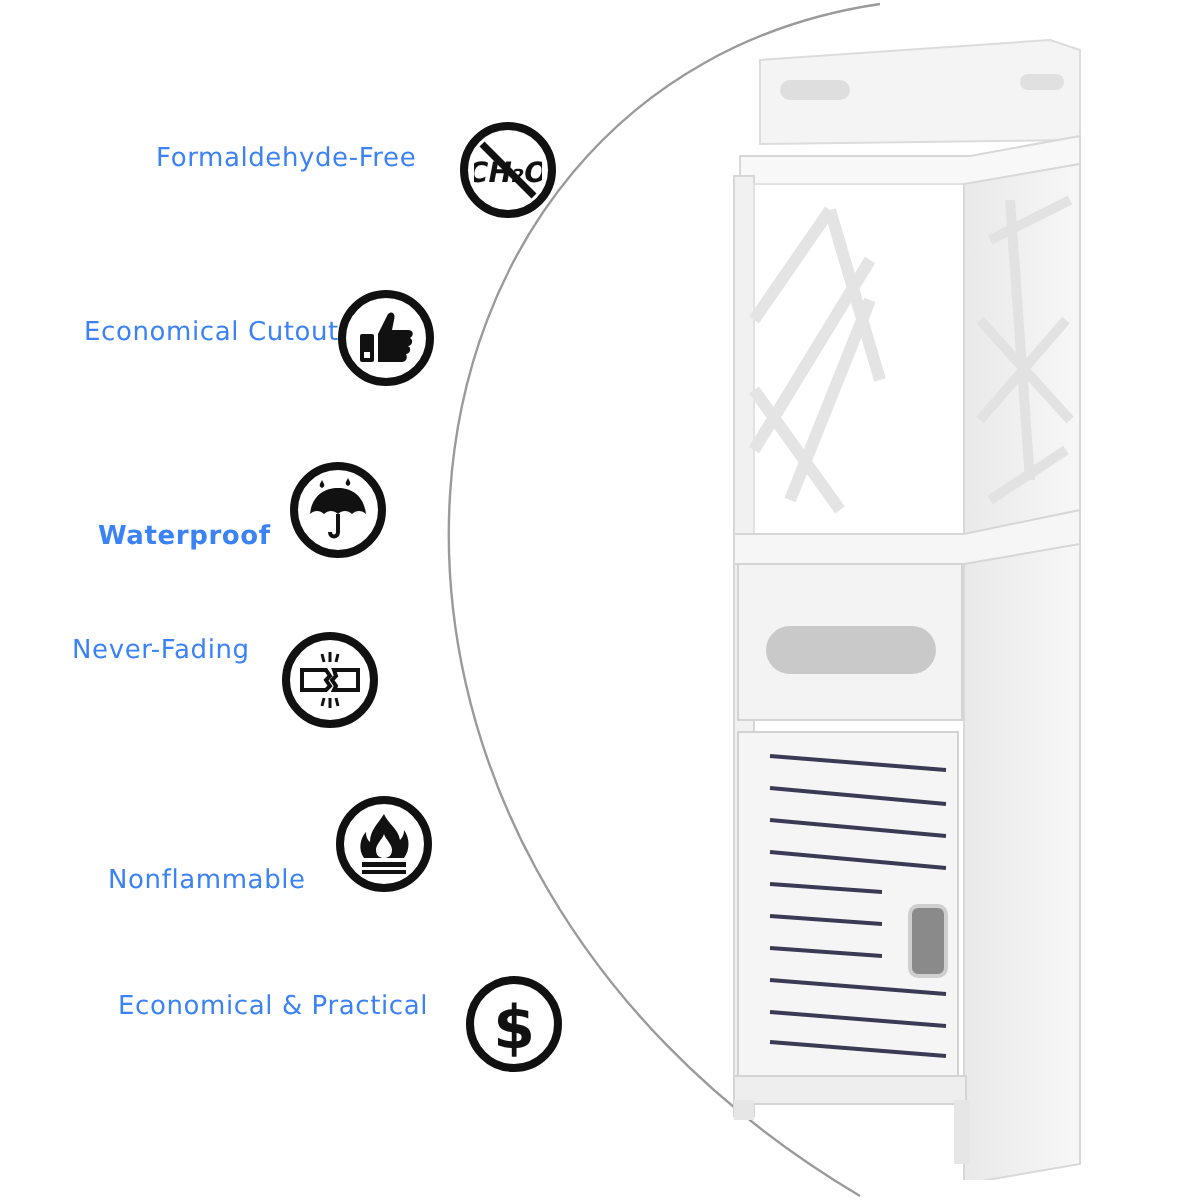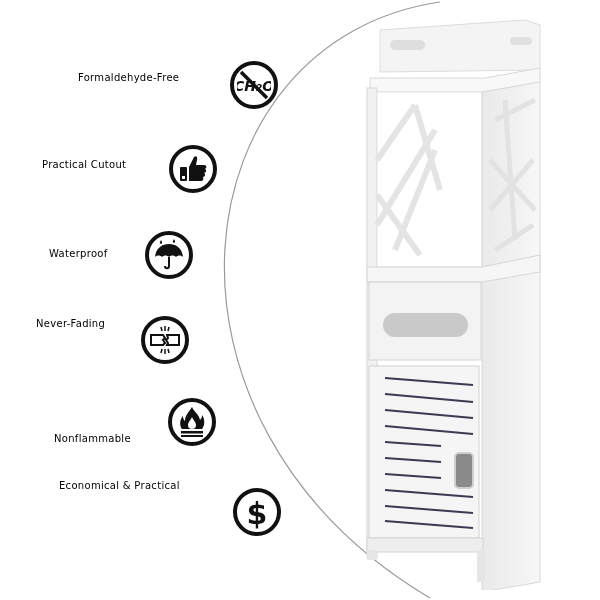--- a/index.html
+++ b/index.html
@@ -1,20 +1,20 @@
 <!DOCTYPE html>
 <html><head>
 <meta charset="utf-8">
 <style>
   * { margin:0; padding:0; box-sizing:border-box; }
   html, body { width:600px; height:600px; background:#ffffff; overflow:hidden; }
   body { position:relative; font-family:"DejaVu Sans", sans-serif; }
   .arc { position:absolute; left:0; top:0; width:600px; height:600px; pointer-events:none; }
   .feature { position:absolute; display:flex; align-items:center; }
-  .feature-label { font-size:10px; color:#000000; letter-spacing:0.3px; white-space:nowrap;text-align:center; }
+  .feature-label { font-size:13px; color:#3b82f6; letter-spacing:0.3px; white-space:nowrap;text-align:center; }
   .feature-icon { position:absolute; width:48px; height:48px; border:4px solid #111; border-radius:50%; background:#fff; display:flex; align-items:center; justify-content:center; }
   .feature-icon svg { width:34px; height:34px; }
   .cabinet { position:absolute; left:355px; top:10px; width:200px; height:580px; }
 </style>
 </head>
 <body>
 
 <svg class="arc" viewBox="0 0 600 600">
   <path d="M 440 2 C 180 40, 130 420, 430 598" fill="none" stroke="#9a9a9a" stroke-width="1.2"></path>
 </svg>
@@ -23,31 +23,31 @@
   <span class="feature-label">Formaldehyde-Free</span>
 </div>
 <div class="feature-icon" style="left:230px;top:61px;">
   <svg viewBox="0 0 34 34">
     <text x="17" y="23" text-anchor="middle" font-family="DejaVu Sans, sans-serif" font-style="italic" font-weight="bold" font-size="14" fill="#111">CH<tspan font-size="9">2</tspan>O</text>
     <line x1="4" y1="4" x2="30" y2="30" stroke="#111" stroke-width="3.5"></line>
   </svg>
 </div>
 
 <div class="feature" style="left:42px;top:159px;">
-  <span class="feature-label">Practical Cutout</span>
+  <span class="feature-label">Economical Cutout</span>
 </div>
 <div class="feature-icon" style="left:169px;top:145px;">
   <svg viewBox="0 0 34 34">
     <rect x="4" y="15" width="7" height="14" rx="1" fill="#111"></rect>
     <rect x="6" y="24" width="3" height="3" fill="#fff"></rect>
     <path d="M13 15 L18 5 C20 3 22 5 21 8 L20 13 L28 13 C31 13 31 16 29 17 C31 18 30 21 28 21 C30 22 29 25 27 25 C28 27 27 29 25 29 L13 29 Z" fill="#111"></path>
   </svg>
 </div>
 
-<div class="feature" style="left:49px;top:248px;">
+<div class="feature" style="left:49px;top:261px;font-weight:bold;">
   <span class="feature-label">Waterproof</span>
 </div>
 <div class="feature-icon" style="left:145px;top:231px;">
   <svg viewBox="0 0 34 34">
     <path d="M3 19 C4 10 10 6 17 6 C24 6 30 10 31 19 C29 17 26 17 24 19 C22 17 19 17 17 19 C15 17 12 17 10 19 C8 17 5 17 3 19 Z" fill="#111"></path>
     <path d="M17 19 L17 28 C17 31 13 31 13 28" fill="none" stroke="#111" stroke-width="2"></path>
     <path d="M9 2 C8 4 7 5 9 6 C11 5 10 4 9 2 Z" fill="#111"></path>
     <path d="M22 1 C21 3 20 4 22 5 C24 4 23 3 22 1 Z" fill="#111"></path>
   </svg>
 </div>
@@ -73,21 +73,21 @@
 </div>
 <div class="feature-icon" style="left:168px;top:398px;">
   <svg viewBox="0 0 34 34">
     <path d="M17 2 C19 7 24 9 25 15 C27 13 27 11 27 10 C30 14 30 20 27 24 L7 24 C4 20 5 14 8 11 C8 14 9 15 10 16 C10 10 14 7 17 2 Z" fill="#111"></path>
     <path d="M17 12 C18 15 21 17 21 20 C21 23 19 24 17 24 C15 24 13 23 13 20 C13 17 16 15 17 12 Z" fill="#fff"></path>
     <rect x="6" y="26" width="22" height="2.5" fill="#111"></rect>
     <rect x="6" y="30" width="22" height="2" fill="#111"></rect>
   </svg>
 </div>
 
-<div class="feature" style="left:59px;top:480px;">
+<div class="feature" style="left:59px;top:496px;">
   <span class="feature-label">Economical &amp; Practical</span>
 </div>
 <div class="feature-icon" style="left:233px;top:488px;">
   <svg viewBox="0 0 34 34">
     <text x="17" y="29" text-anchor="middle" font-family="DejaVu Sans, sans-serif" font-weight="bold" font-size="30" fill="#111">$</text>
   </svg>
 </div>
 
 <svg class="cabinet" viewBox="0 0 200 580">
   <defs>

